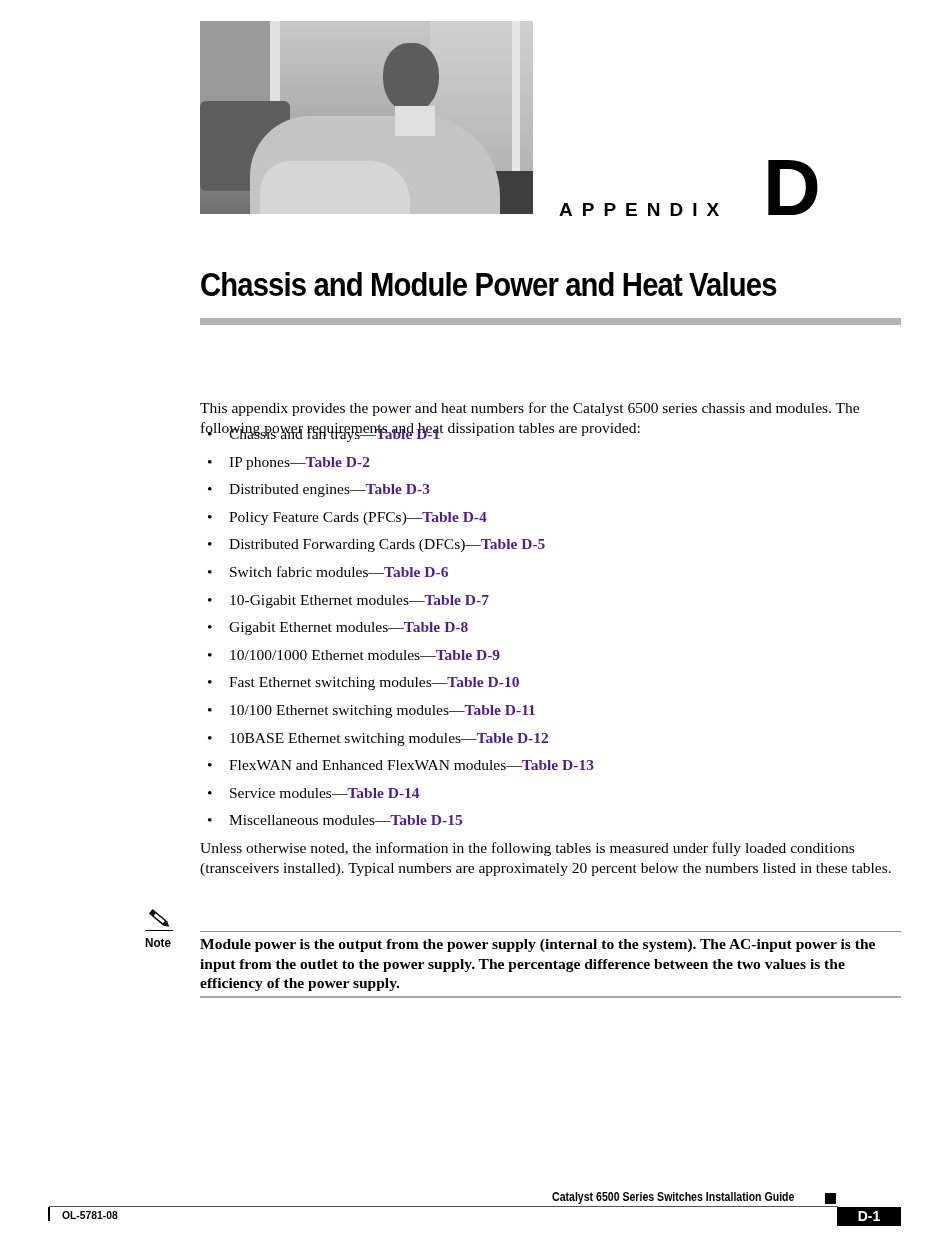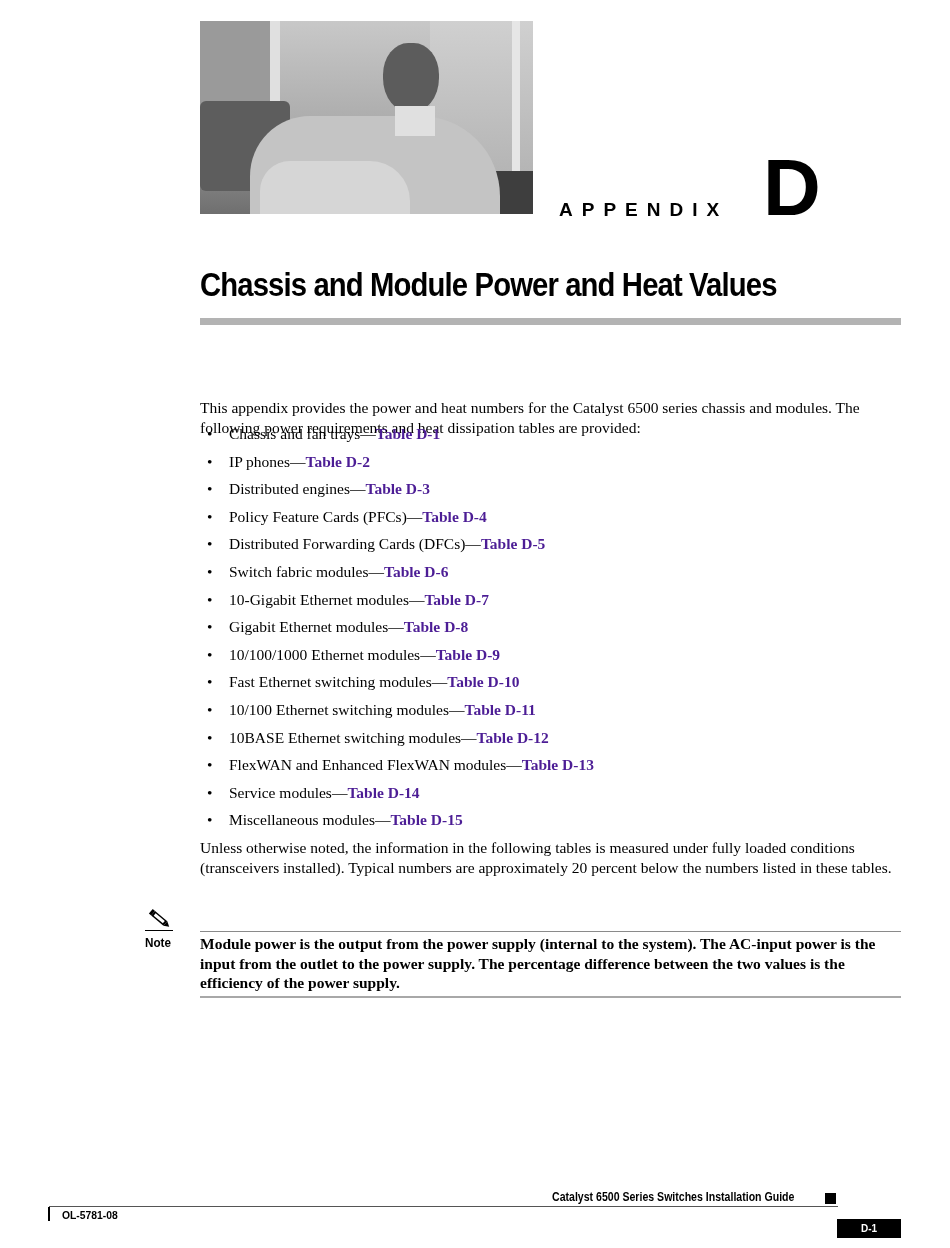--- a/index.html
+++ b/index.html
@@ -32,21 +32,21 @@
   .note-icon-rule { position:absolute; left:145px; top:930px; width:28px; height:1px; background:#000; }
   .note-label { position:absolute; left:145px; top:935px; font-family:"Liberation Sans", sans-serif; font-weight:bold; font-size:13px; transform:scaleX(0.9); transform-origin:left top; }
   .note-rule-top { position:absolute; left:200px; top:931px; width:701px; height:1px; background:#8a8a8a; }
   .note-text { position:absolute; left:200px; top:934px; width:705px; font-size:15.5px; line-height:19.5px;font-weight:bold; }
   .note-rule-bottom { position:absolute; left:200px; top:996px; width:701px; height:2px; background:#a8a8a8; }
   .footer-rule { position:absolute; left:49px; top:1206px; width:789px; height:1px; background:#555; }
   .footer-tick { position:absolute; left:48px; top:1207px; width:2px; height:14px; background:#000; }
   .footer-doc { position:absolute; left:62px; top:1209px; font-family:"Liberation Sans", sans-serif; font-weight:bold; font-size:11.5px; transform:scaleX(0.9); transform-origin:left top; }
   .footer-guide { position:absolute; left:552px; top:1190px; font-family:"Liberation Sans", sans-serif; font-weight:bold; font-size:12px; transform:scaleX(0.88); transform-origin:left top; white-space:nowrap; }
   .footer-square { position:absolute; left:825px; top:1193px; width:11px; height:11px; background:#000; }
-  .page-box { position:absolute; left:837px; top:1207px; width:64px; height:19px; background:#000; color:#fff; font-family:"Liberation Sans", sans-serif; font-weight:bold; font-size:10px; line-height:19px; text-align:center;margin-top:12px; }
+  .page-box { position:absolute; left:837px; top:1207px; width:64px; height:19px; background:#000; color:#fff; font-family:"Liberation Sans", sans-serif; font-weight:bold; font-size:14px; line-height:19px; text-align:center; }
 </style>
 </head>
 <body>
 
 <div class="photo" title="Man seated on sofa (grayscale photo)">
   <div class="win1"></div>
     <div class="win2"></div>
     <div class="win3"></div>
   <div class="pillar"></div>
     <div class="pillar2"></div>

